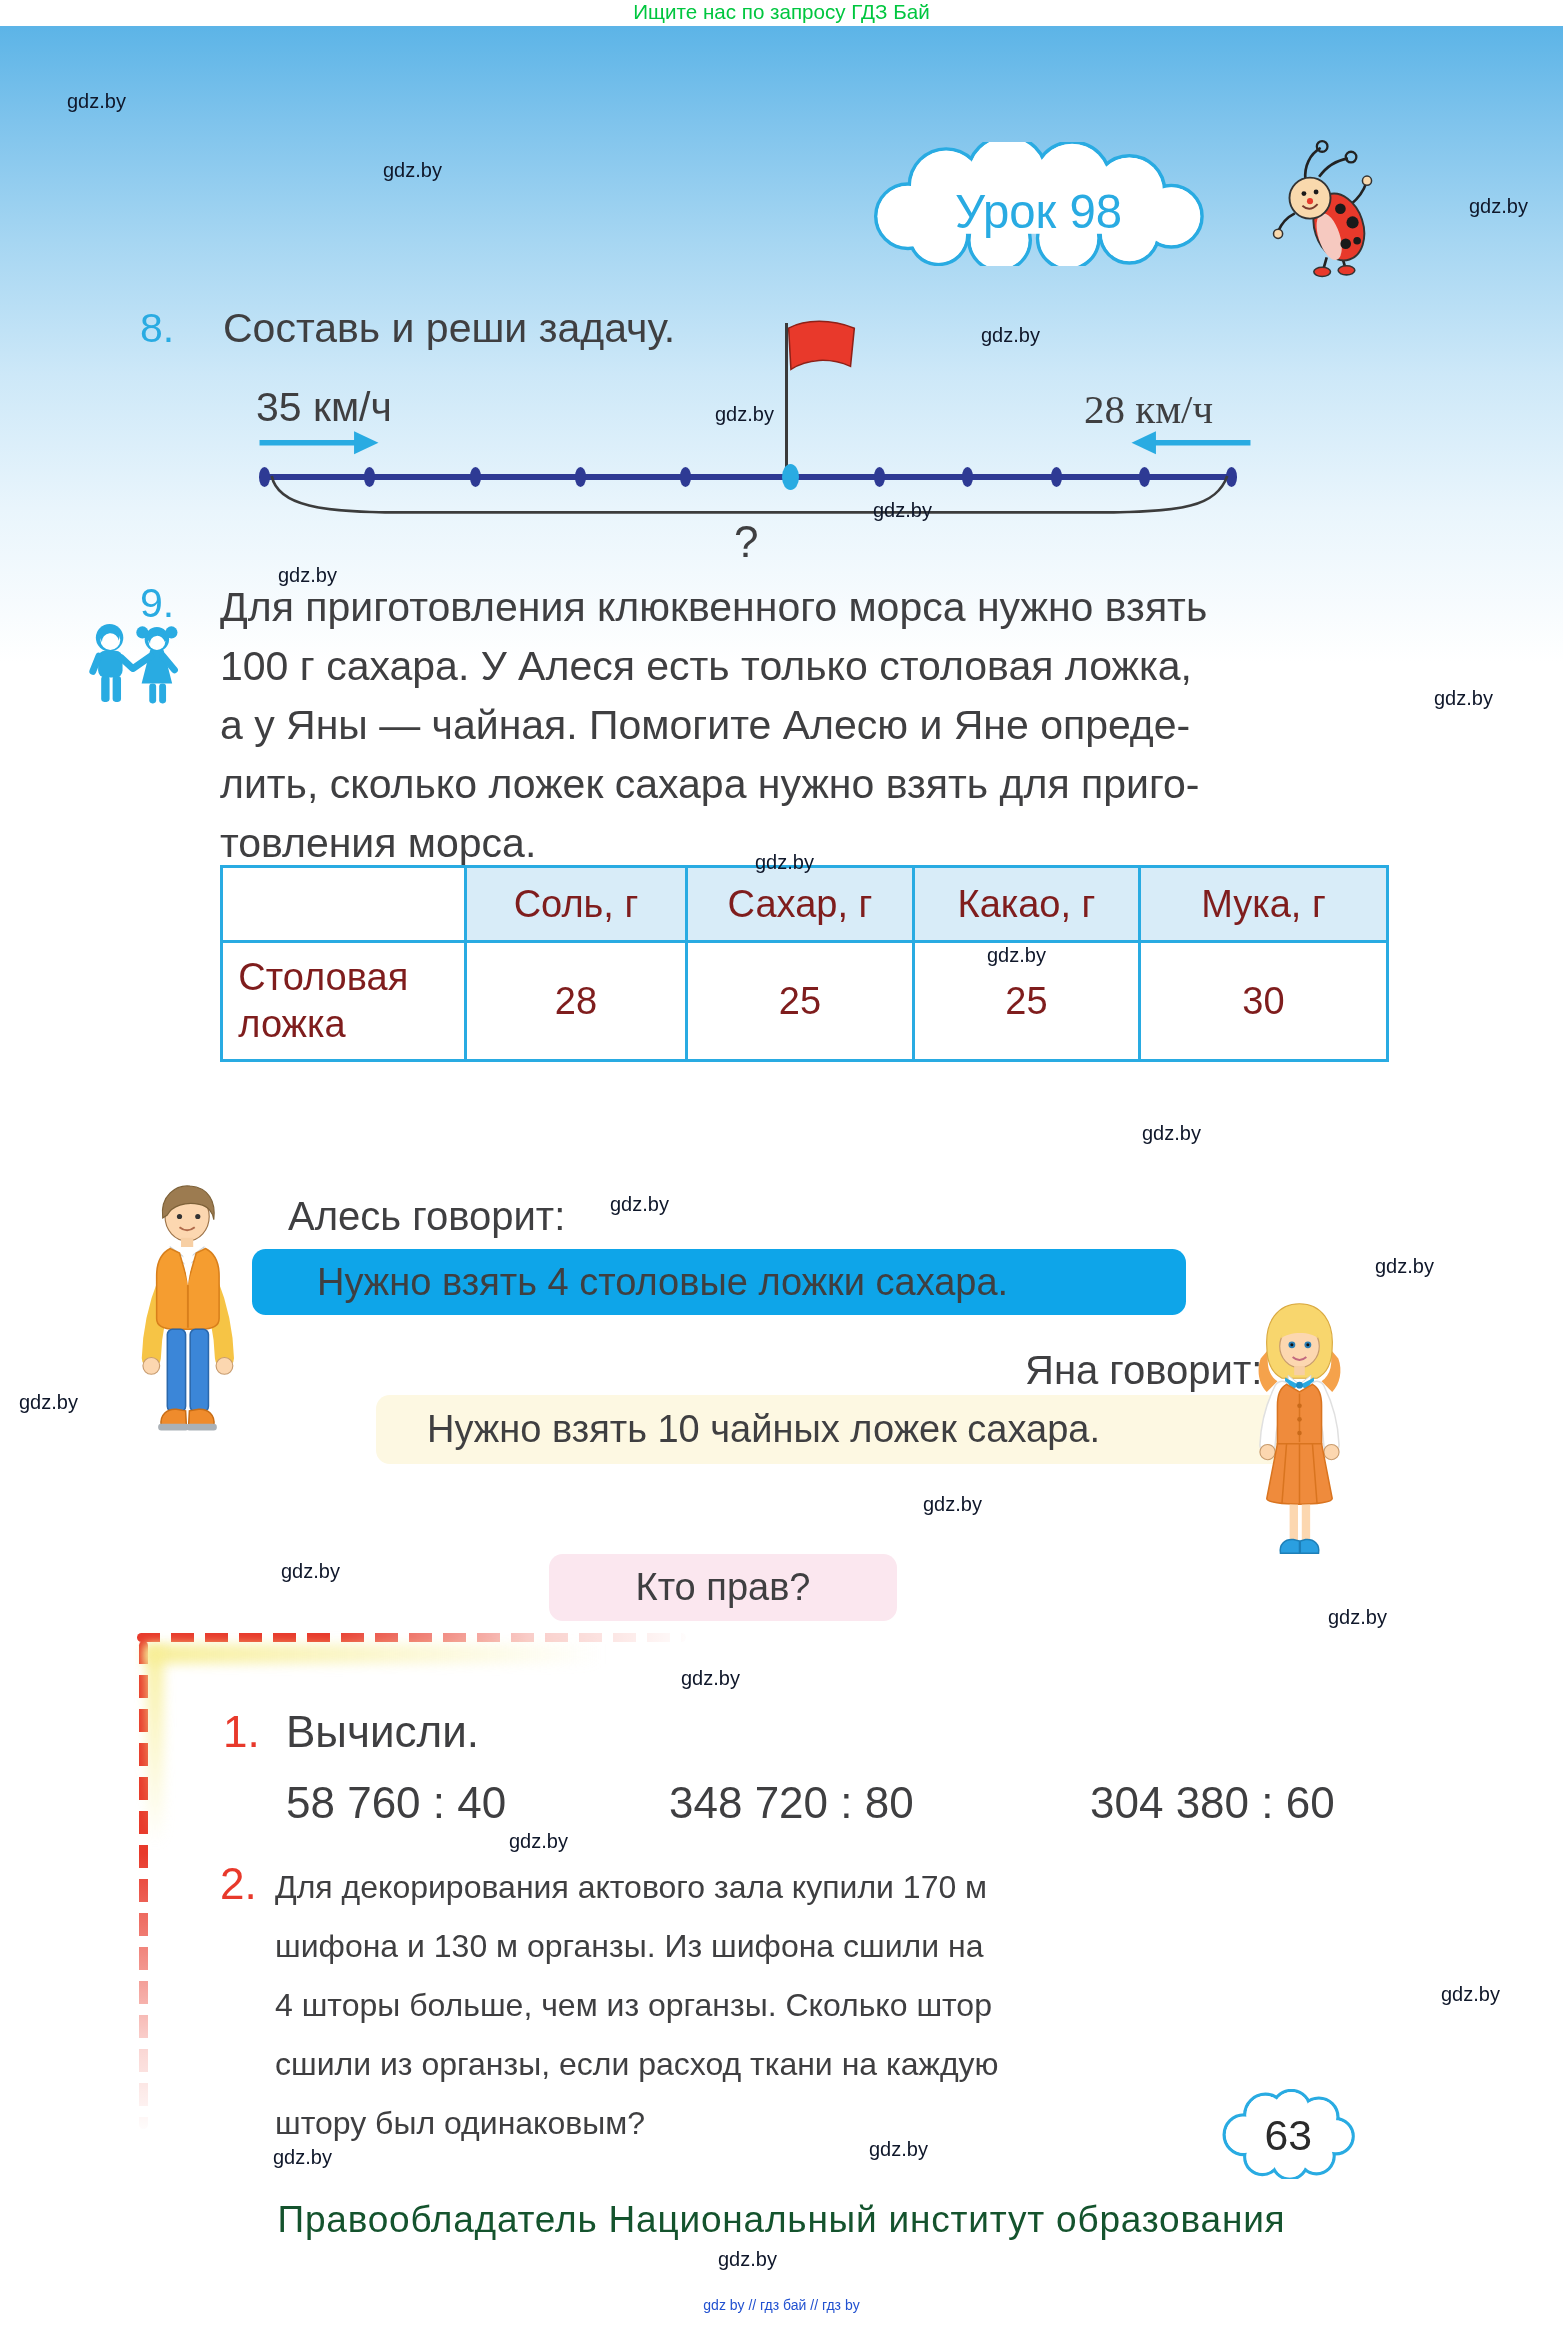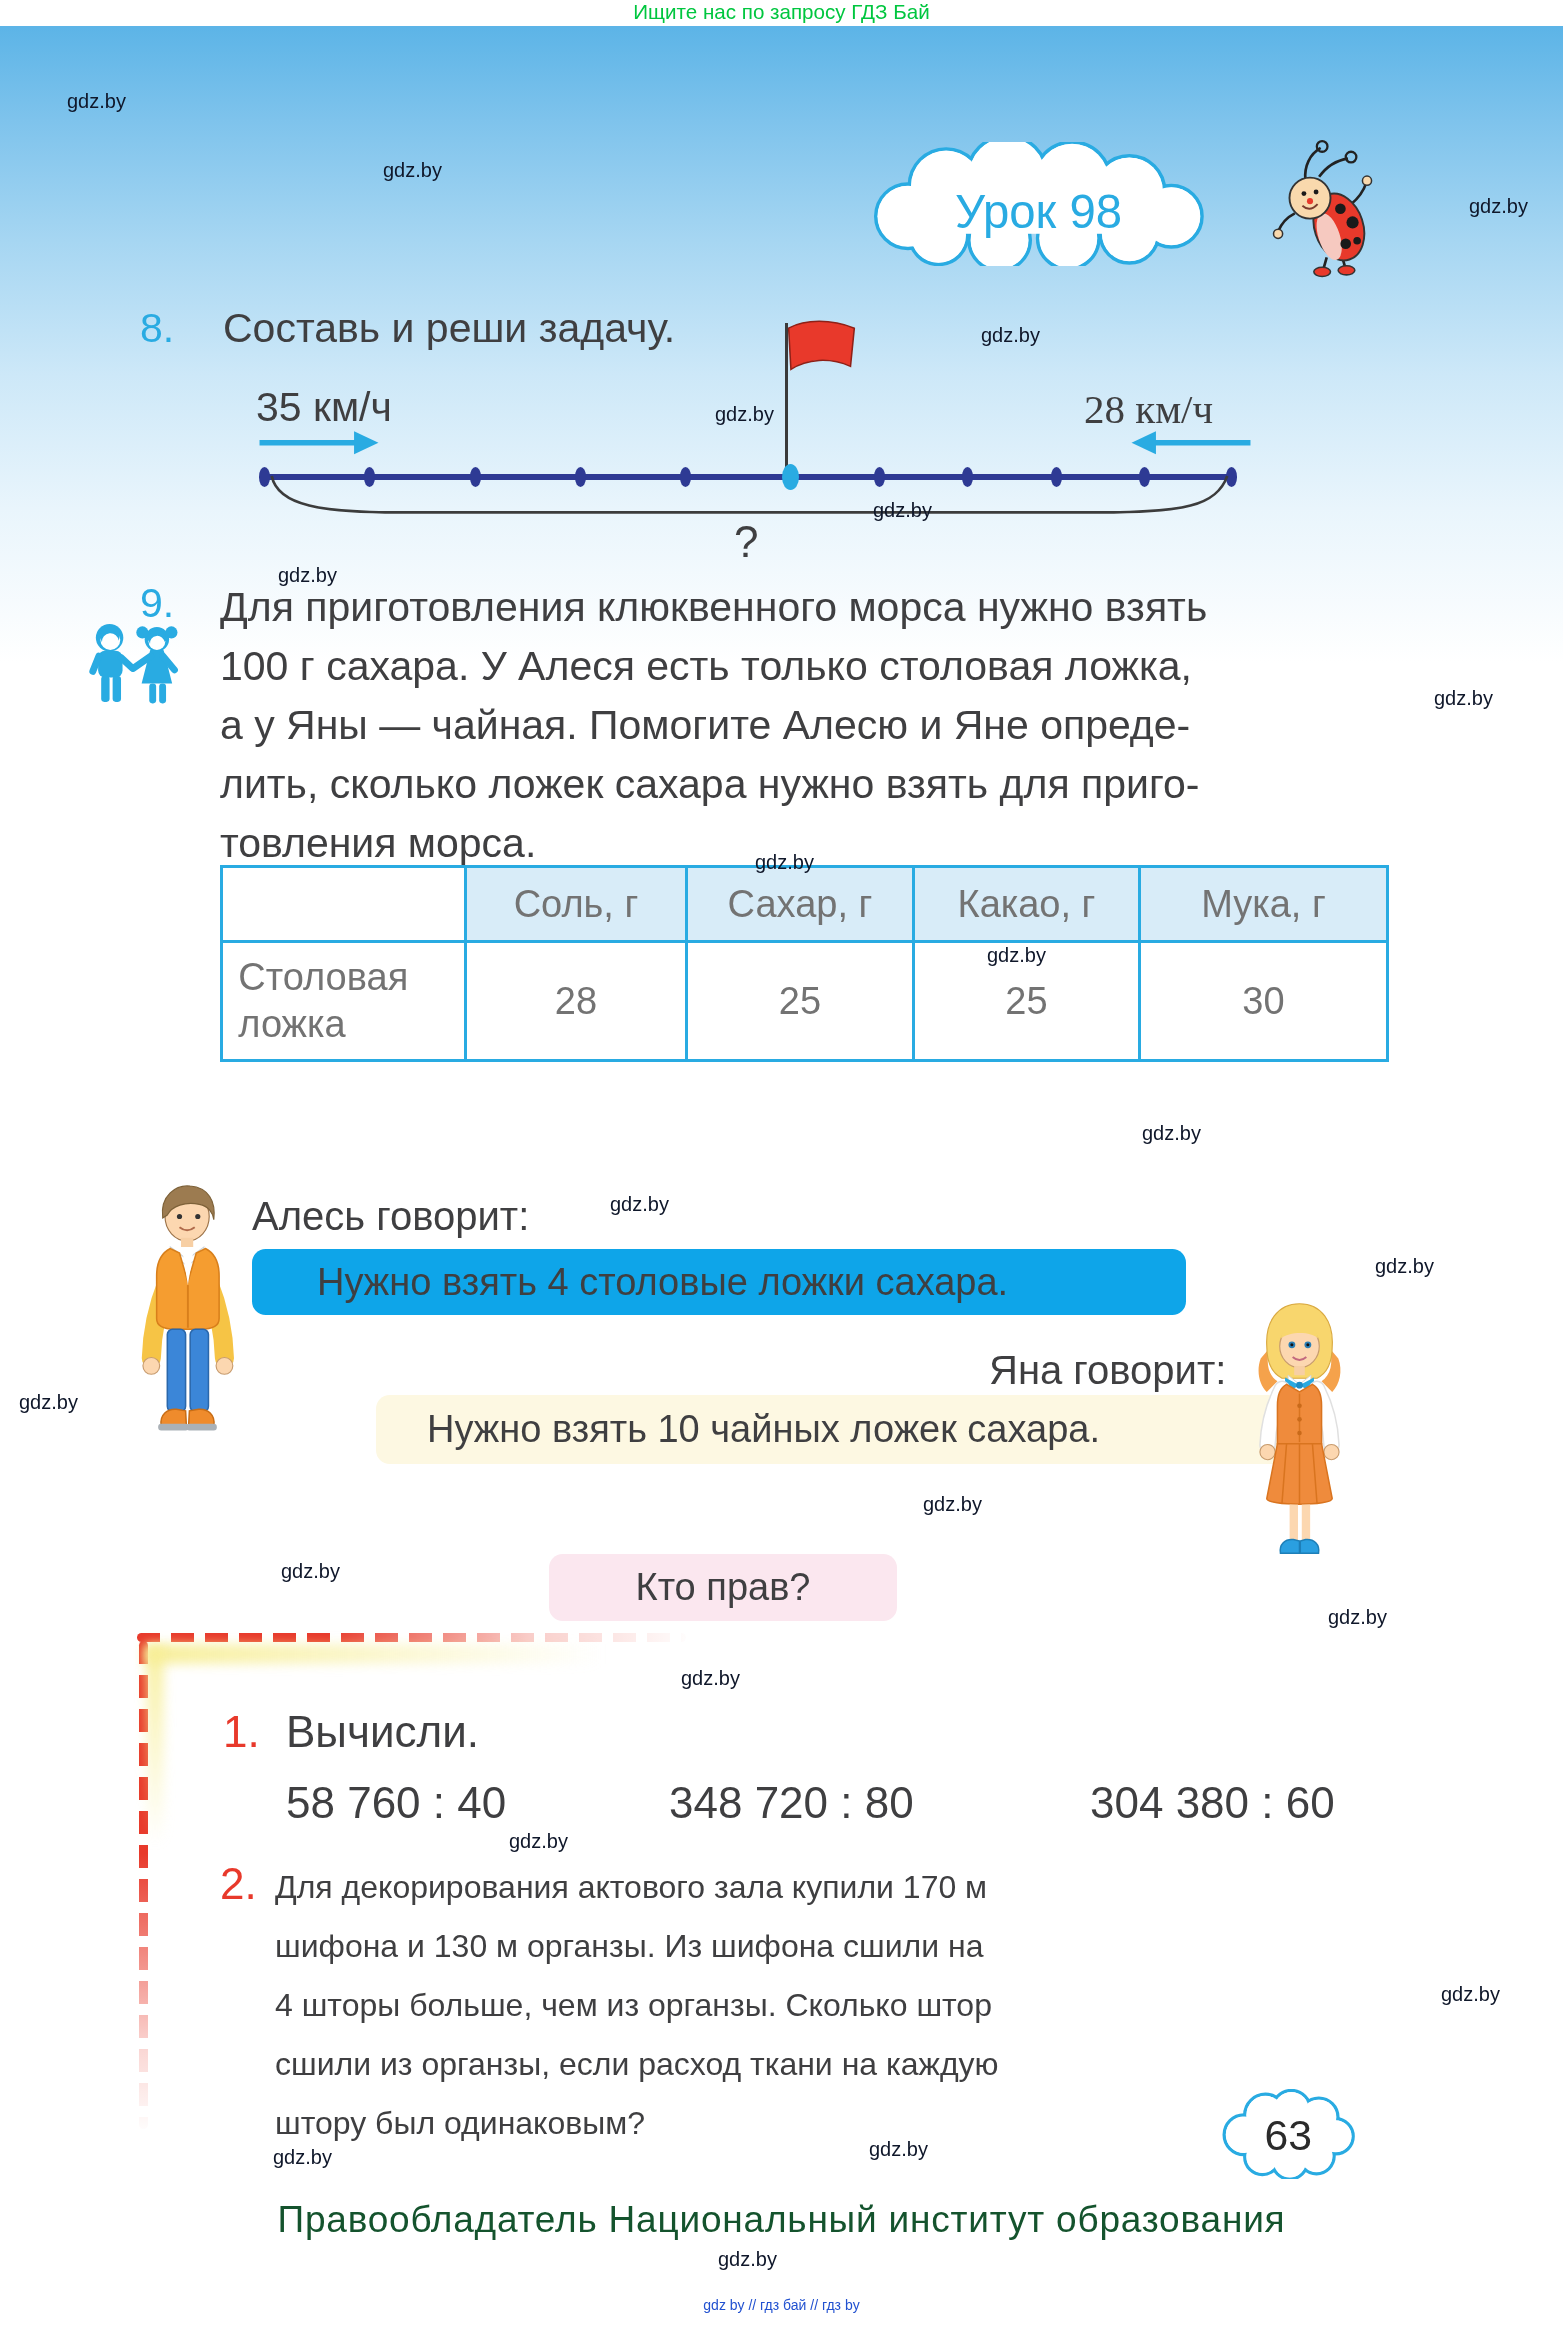--- a/index.html
+++ b/index.html
@@ -21,32 +21,32 @@
   .lines{white-space:pre-line;}
   .p9text{font-size:41px;line-height:59px;}
   .hwtext{font-size:32px;line-height:59px;}
   
   .route-line{background:#2e3a94;border-radius:3.1px;}
   .dot{position:absolute;width:11.4px;height:20px;border-radius:50%;background:#2e3a94;}
   .dot.cyan{width:17px;height:26px;background:#29abe2;}
   .qmark{font-size:44px;color:#3f3f41;}
   
   table.ing{border-collapse:collapse;table-layout:fixed;}
-  table.ing td{border:3.1px solid #29abe2;font-size:38px;color:#737373;
+  table.ing td{border:3.1px solid #29abe2;font-size:38px;color:#7f1d1d;
                text-align:center;vertical-align:middle;padding:0;}
   table.ing tr.hdr td{background:#d8ecf8;height:72px;}
   table.ing tr.hdr td.blank{background:#ffffff;}
   table.ing td.lbl{text-align:left;padding-left:15.3px;line-height:47px;}
   table.ing tr.body td{height:116px;}
   
   .bubble{position:absolute;border-radius:13.7px;font-size:38px;display:flex;align-items:center;}
   .bubble.blue{background:#0ea5e9;}
   .bubble.yellow{background:#fdf8e2;}
   .bubble.pink{background:#fbe7ef;justify-content:center;}
-  .say-label{font-size:40px;color:#3f3f41;}
+  .say-label{font-size:40px;color:#3f3f41;margin-left:36px;}
   
   .dash-top{left:137px;top:1633px;width:549px;height:9.2px;border-radius:4.6px;
             background:repeating-linear-gradient(90deg,#e8392b 0 23px,rgba(0,0,0,0) 23px 34px);}
   .dash-top-fade{left:328px;top:1630px;width:366px;height:15.3px;
             background:linear-gradient(90deg,rgba(255,255,255,0) 0%,rgba(255,255,255,0.75) 55%,#fff 100%);}
   .dash-left{left:139px;top:1641px;width:9.2px;height:488px;border-radius:4.6px;
             background:repeating-linear-gradient(180deg,#e8392b 0 23px,rgba(0,0,0,0) 23px 34px);}
   .dash-left-fade{left:136px;top:1853px;width:15.3px;height:282px;
             background:linear-gradient(180deg,rgba(255,255,255,0) 0%,rgba(255,255,255,0.8) 70%,#fff 100%);}
   .glow-top{left:145px;top:1644px;width:458px;height:20px;filter:blur(5.3px);

